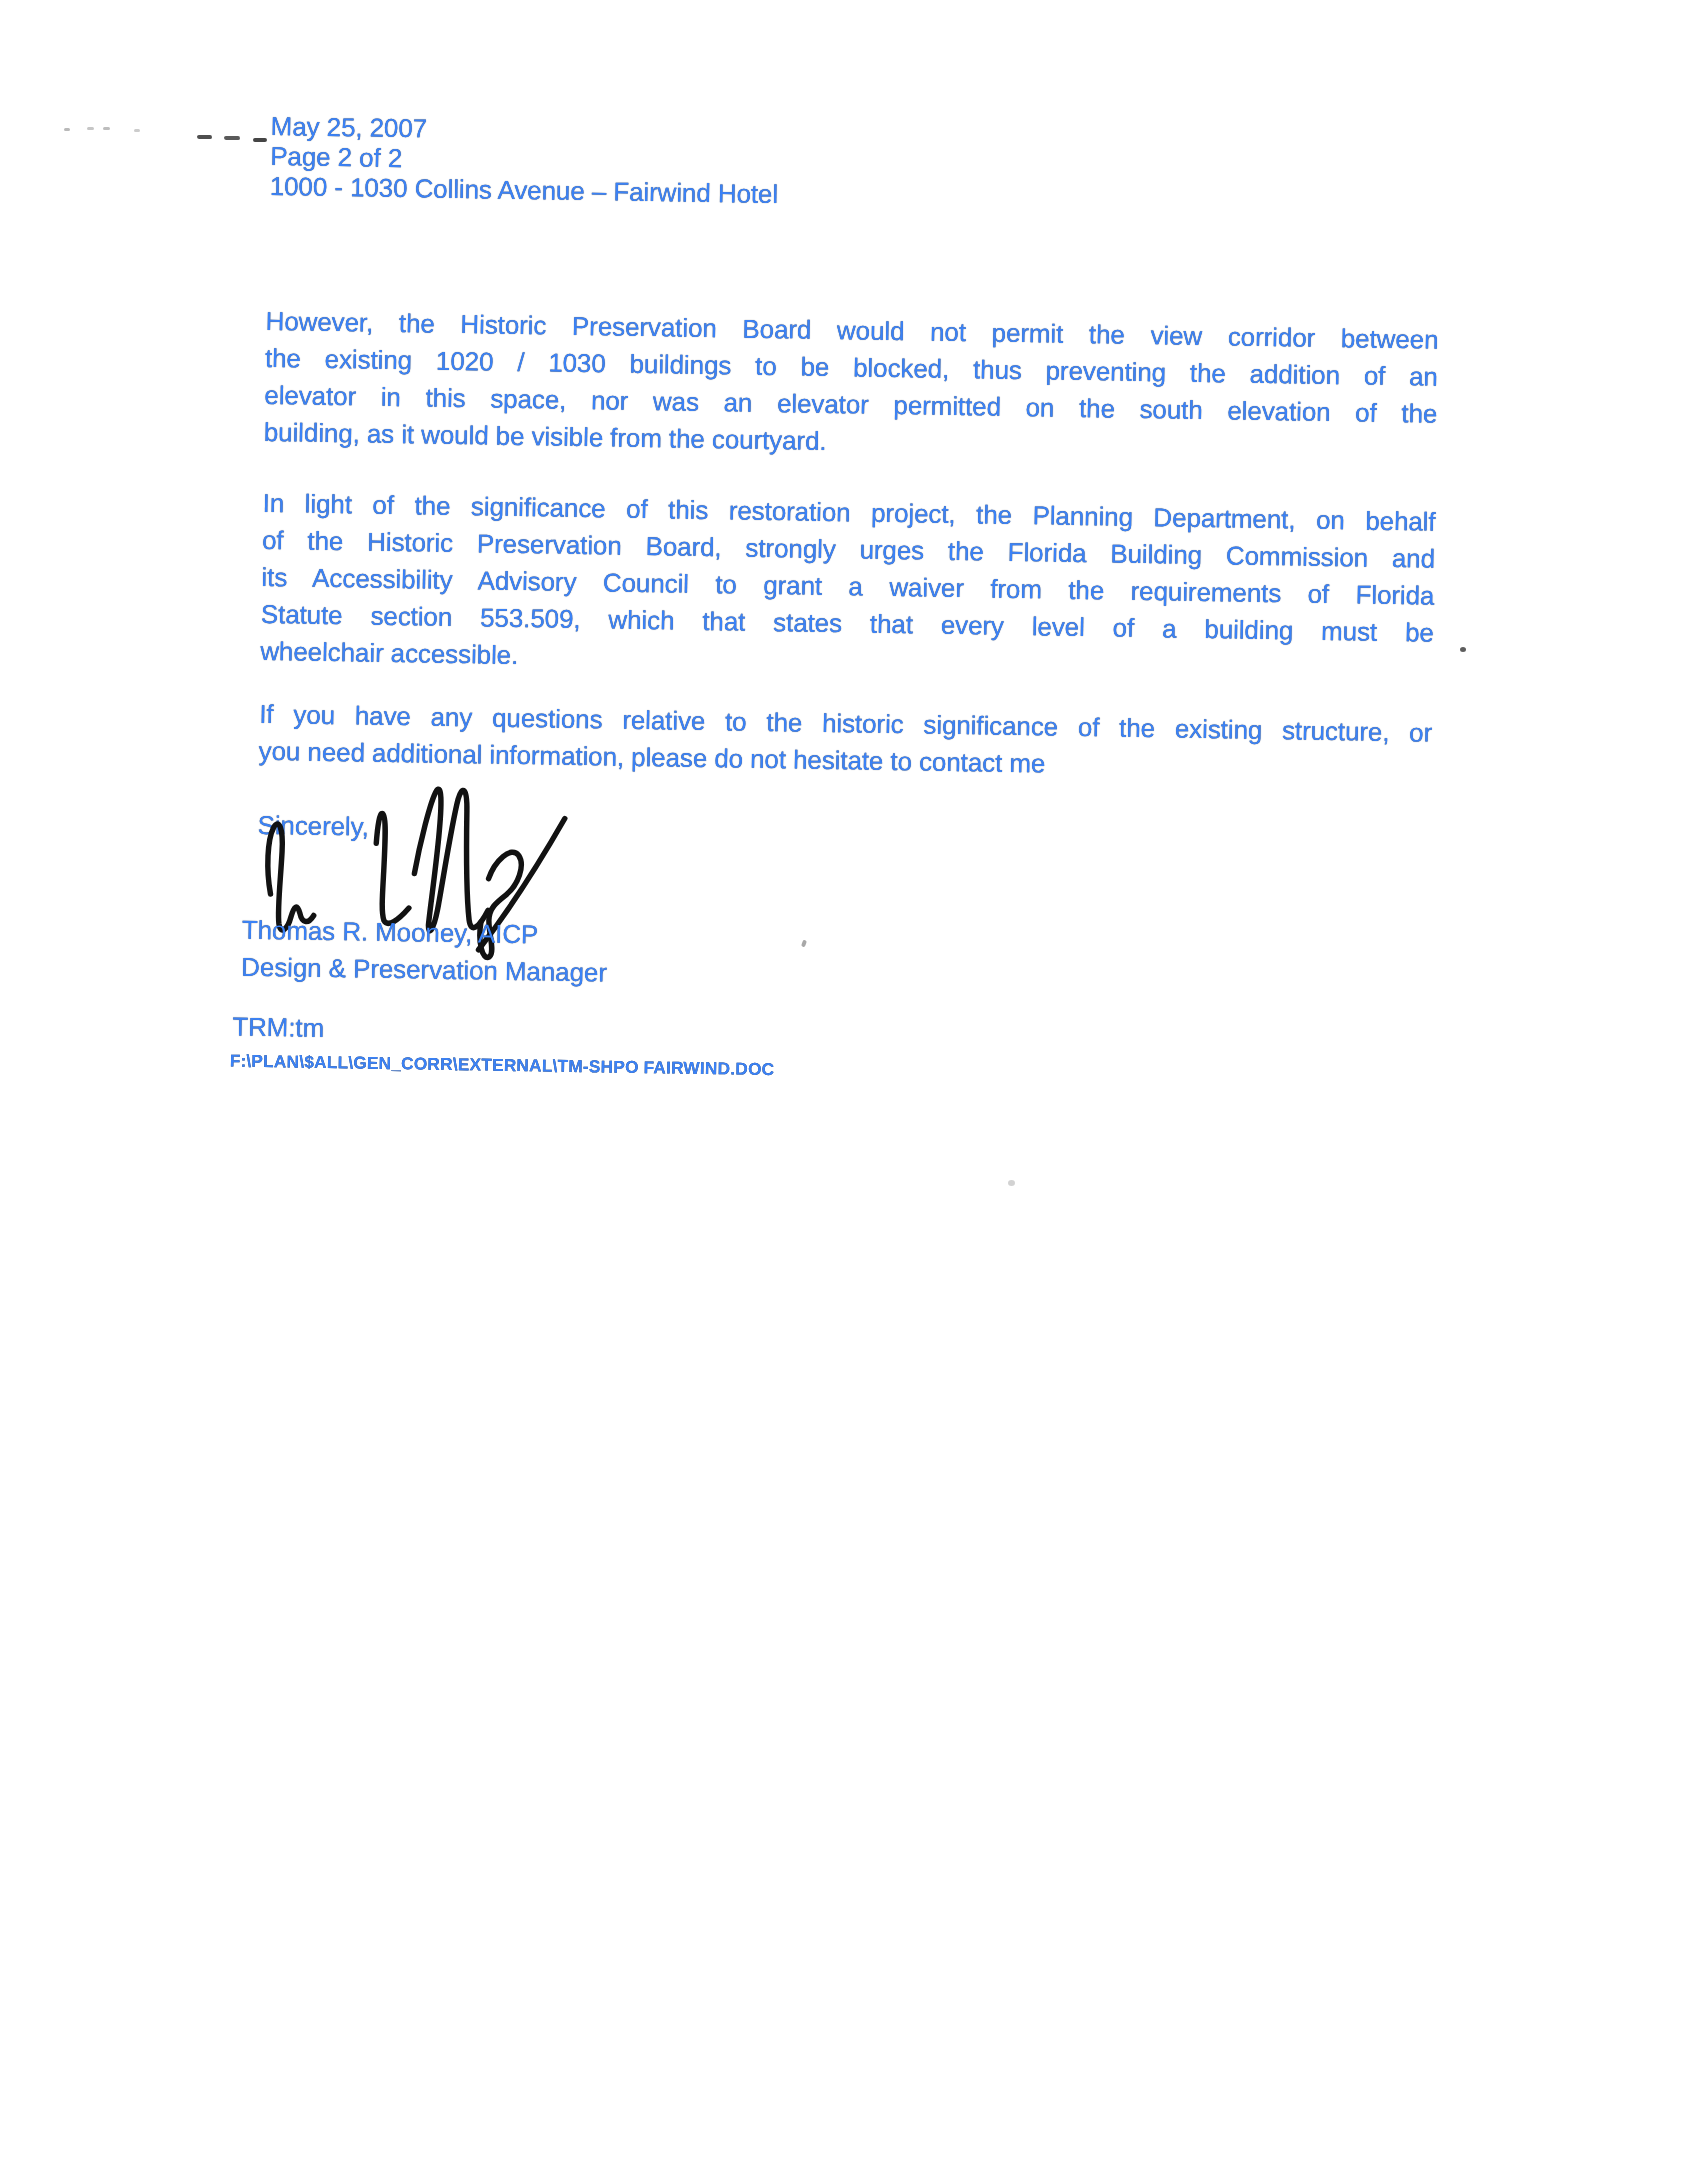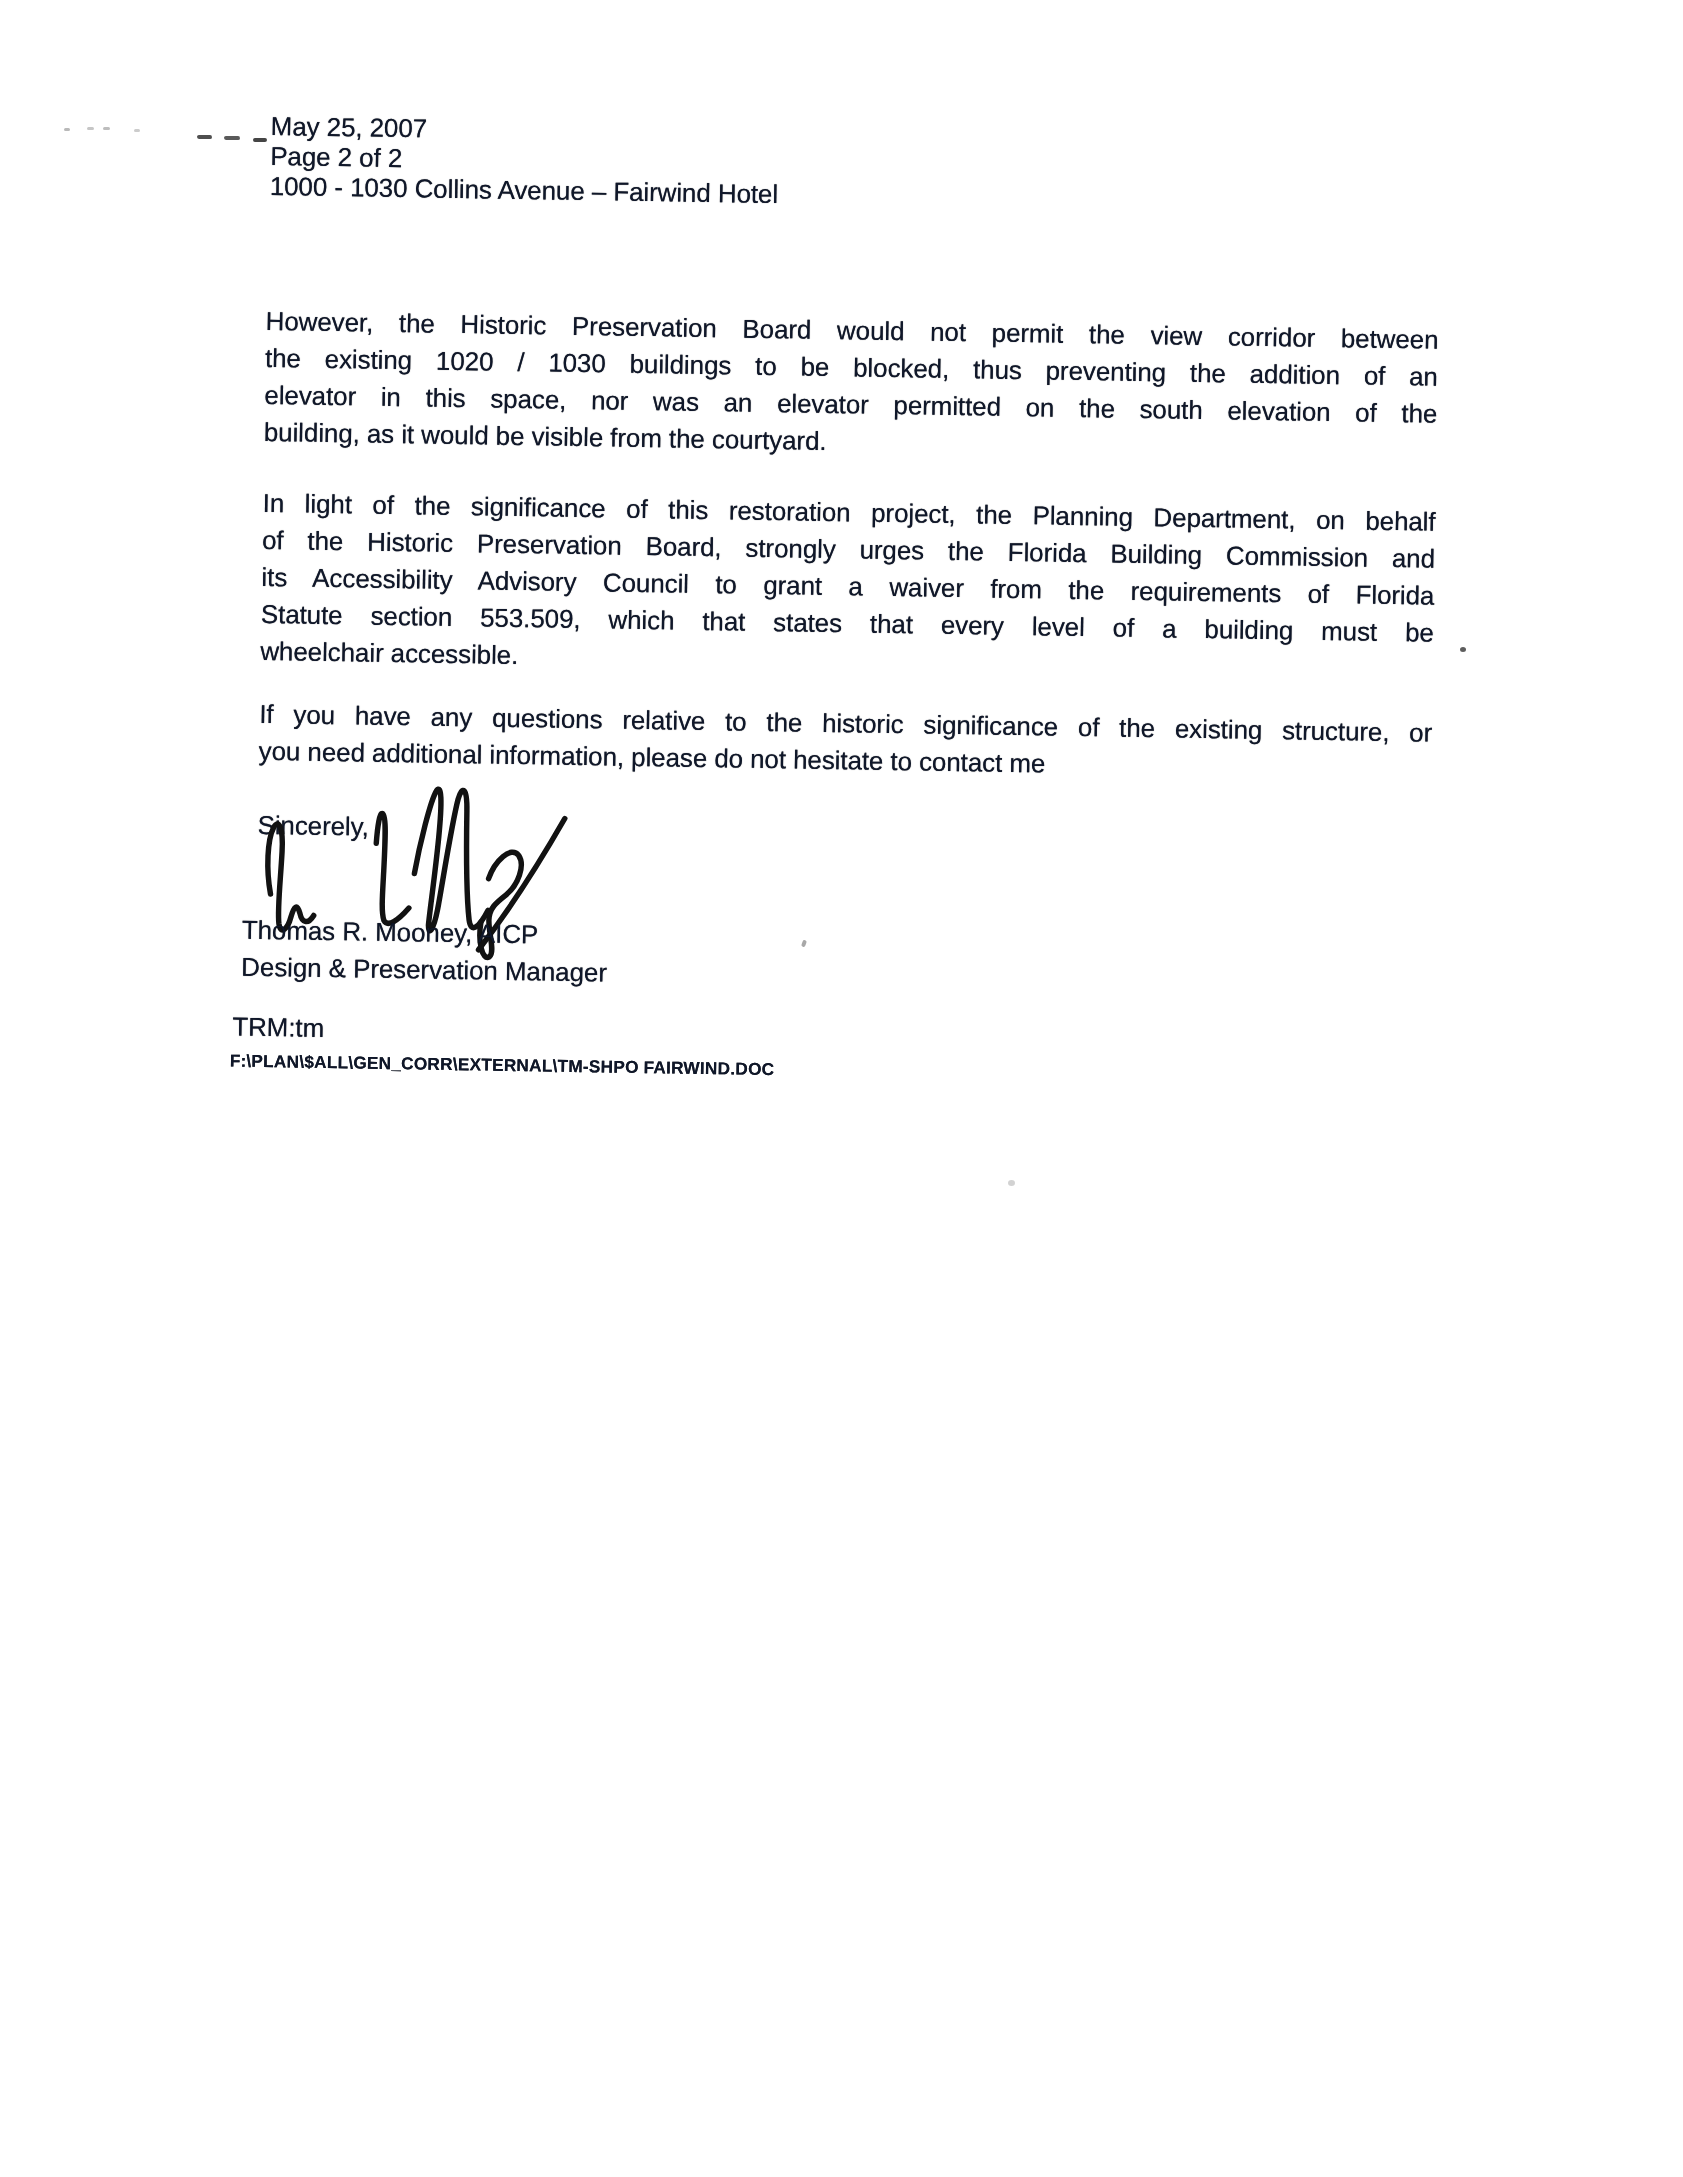--- a/index.html
+++ b/index.html
@@ -3,21 +3,21 @@
 <meta charset="utf-8">
 <style>
   html, body { margin: 0; padding: 0; background: #ffffff; }
   .page {
     position: relative;
     width: 1683px;
     height: 1639px;
     background: #ffffff;
     overflow: hidden;
     font-family: "Liberation Sans", sans-serif;
-    color: #0f172a;
+    color: #3b82f6;
   }
   
   .content {
     position: absolute;
     left: 269px;
     top: 111px;
     width: 1173px;
     transform: rotate(0.92deg);
     transform-origin: 0 0;
     font-size: 26px;

